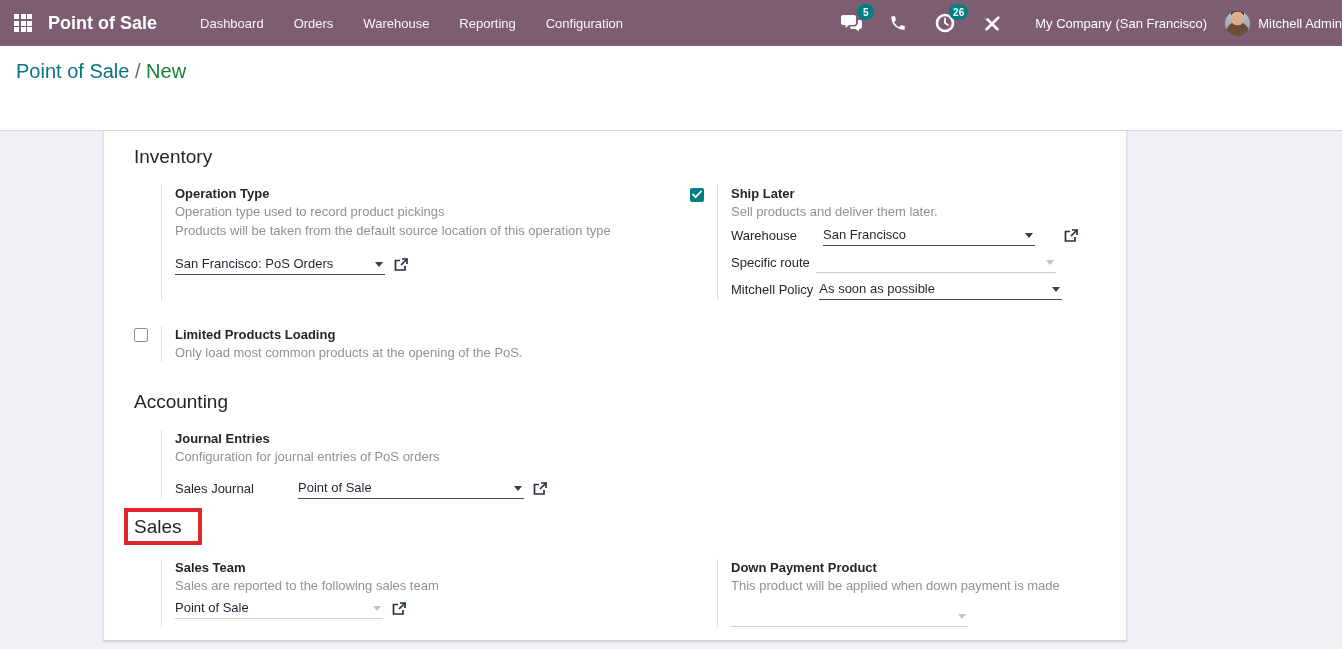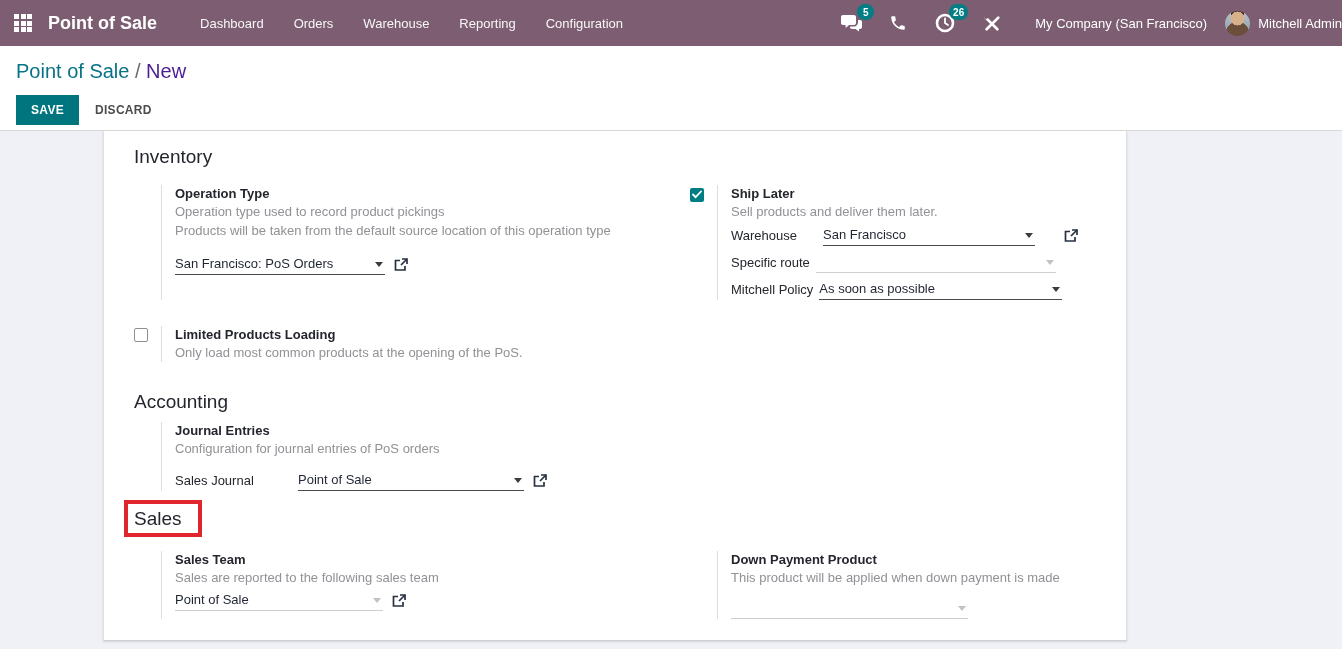--- a/index.html
+++ b/index.html
@@ -30,21 +30,21 @@
               radial-gradient(circle at 50% 90%, #6b4f3a 0 45%, transparent 46%),
               radial-gradient(circle at 50% 14%, #4a3326 0 26%, transparent 27%),
               linear-gradient(#b9c4c9, #8d9aa5); }
   .user-name { font-size:13px; color:#ffffff; white-space:nowrap; cursor:pointer; }
 
   
   .control-panel { background:#fff; height:85px; border-bottom:1px solid #d8d8d8; padding:12px 16px 0 16px; }
   .breadcrumb { font-size:20px; line-height:26px; }
   .breadcrumb .bc-root { color:#077385; cursor:pointer; }
   .breadcrumb .bc-sep { color:#6b6b6b; }
-  .breadcrumb .bc-current { color:#4c1d95; }
+  .breadcrumb .bc-current { color:#15803d; }
   .cp-buttons { margin-top:11px; display:flex; align-items:center; }
   .btn-save { background:#00757d; color:#fff; border:none; font-family:inherit; font-size:12px; font-weight:700;
               letter-spacing:.3px; padding:8px 15px; cursor:pointer; }
   .btn-discard { background:none; border:none; font-family:inherit; font-size:12px; font-weight:700;
                  letter-spacing:.3px; color:#4c4c4c; margin-left:16px; cursor:pointer; }
 
   
   .main { height:517px; background:#f0f1f6; }
   .sheet { width:1024px; margin-left:103px; height:510px; background:#fff;
            border-left:1px solid #e0e0e3; border-right:1px solid #e0e0e3; border-bottom:1px solid #cfcfd4;
@@ -77,21 +77,21 @@
   .o-field.filled .caret { border-top:5px solid #3c3c3c; }
   .o-field.empty  .caret { border-top:5px solid #c2c2c2; }
   .ext-link { margin:0 0 3px 9px; cursor:pointer; display:inline-flex; }
 
   
   .sales-heading-wrap { position:relative; display:inline-block; margin-top:16px; }
   .red-annotation { position:absolute; left:-10px; top:-7px; width:78px; height:37px;
                     border:4px solid #e0262c; pointer-events:none; }
 
   .mt-accounting { margin-top:28px; }
-  .grid-tight { margin-top:8px; }
+  .grid-tight { margin-top:16px; }
 </style>
 </head>
 <body>
 
 <header class="navbar">
   <div class="nav-left">
     <div class="apps-btn">
       <span class="grid-icon">
         <span></span>
           <span></span>
@@ -143,24 +143,20 @@
     <span class="company-name">My Company (San Francisco)</span>
     <span class="avatar"></span>
     <span class="user-name">Mitchell Admin</span>
   </div>
 </header>
 
 <div class="control-panel">
   <div class="breadcrumb">
     <span class="bc-root">Point of Sale</span><span class="bc-sep"> / </span><span class="bc-current">New</span>
   </div>
-  <div class="cp-buttons">
-    <button class="btn-save">SAVE</button>
-    <button class="btn-discard">DISCARD</button>
-  </div>
 </div>
 
 <div class="main">
   <div class="sheet">
 
     <h2 class="section-title">Inventory</h2>
 
     <div class="settings-grid">
 
       <div class="o-setting-box">

